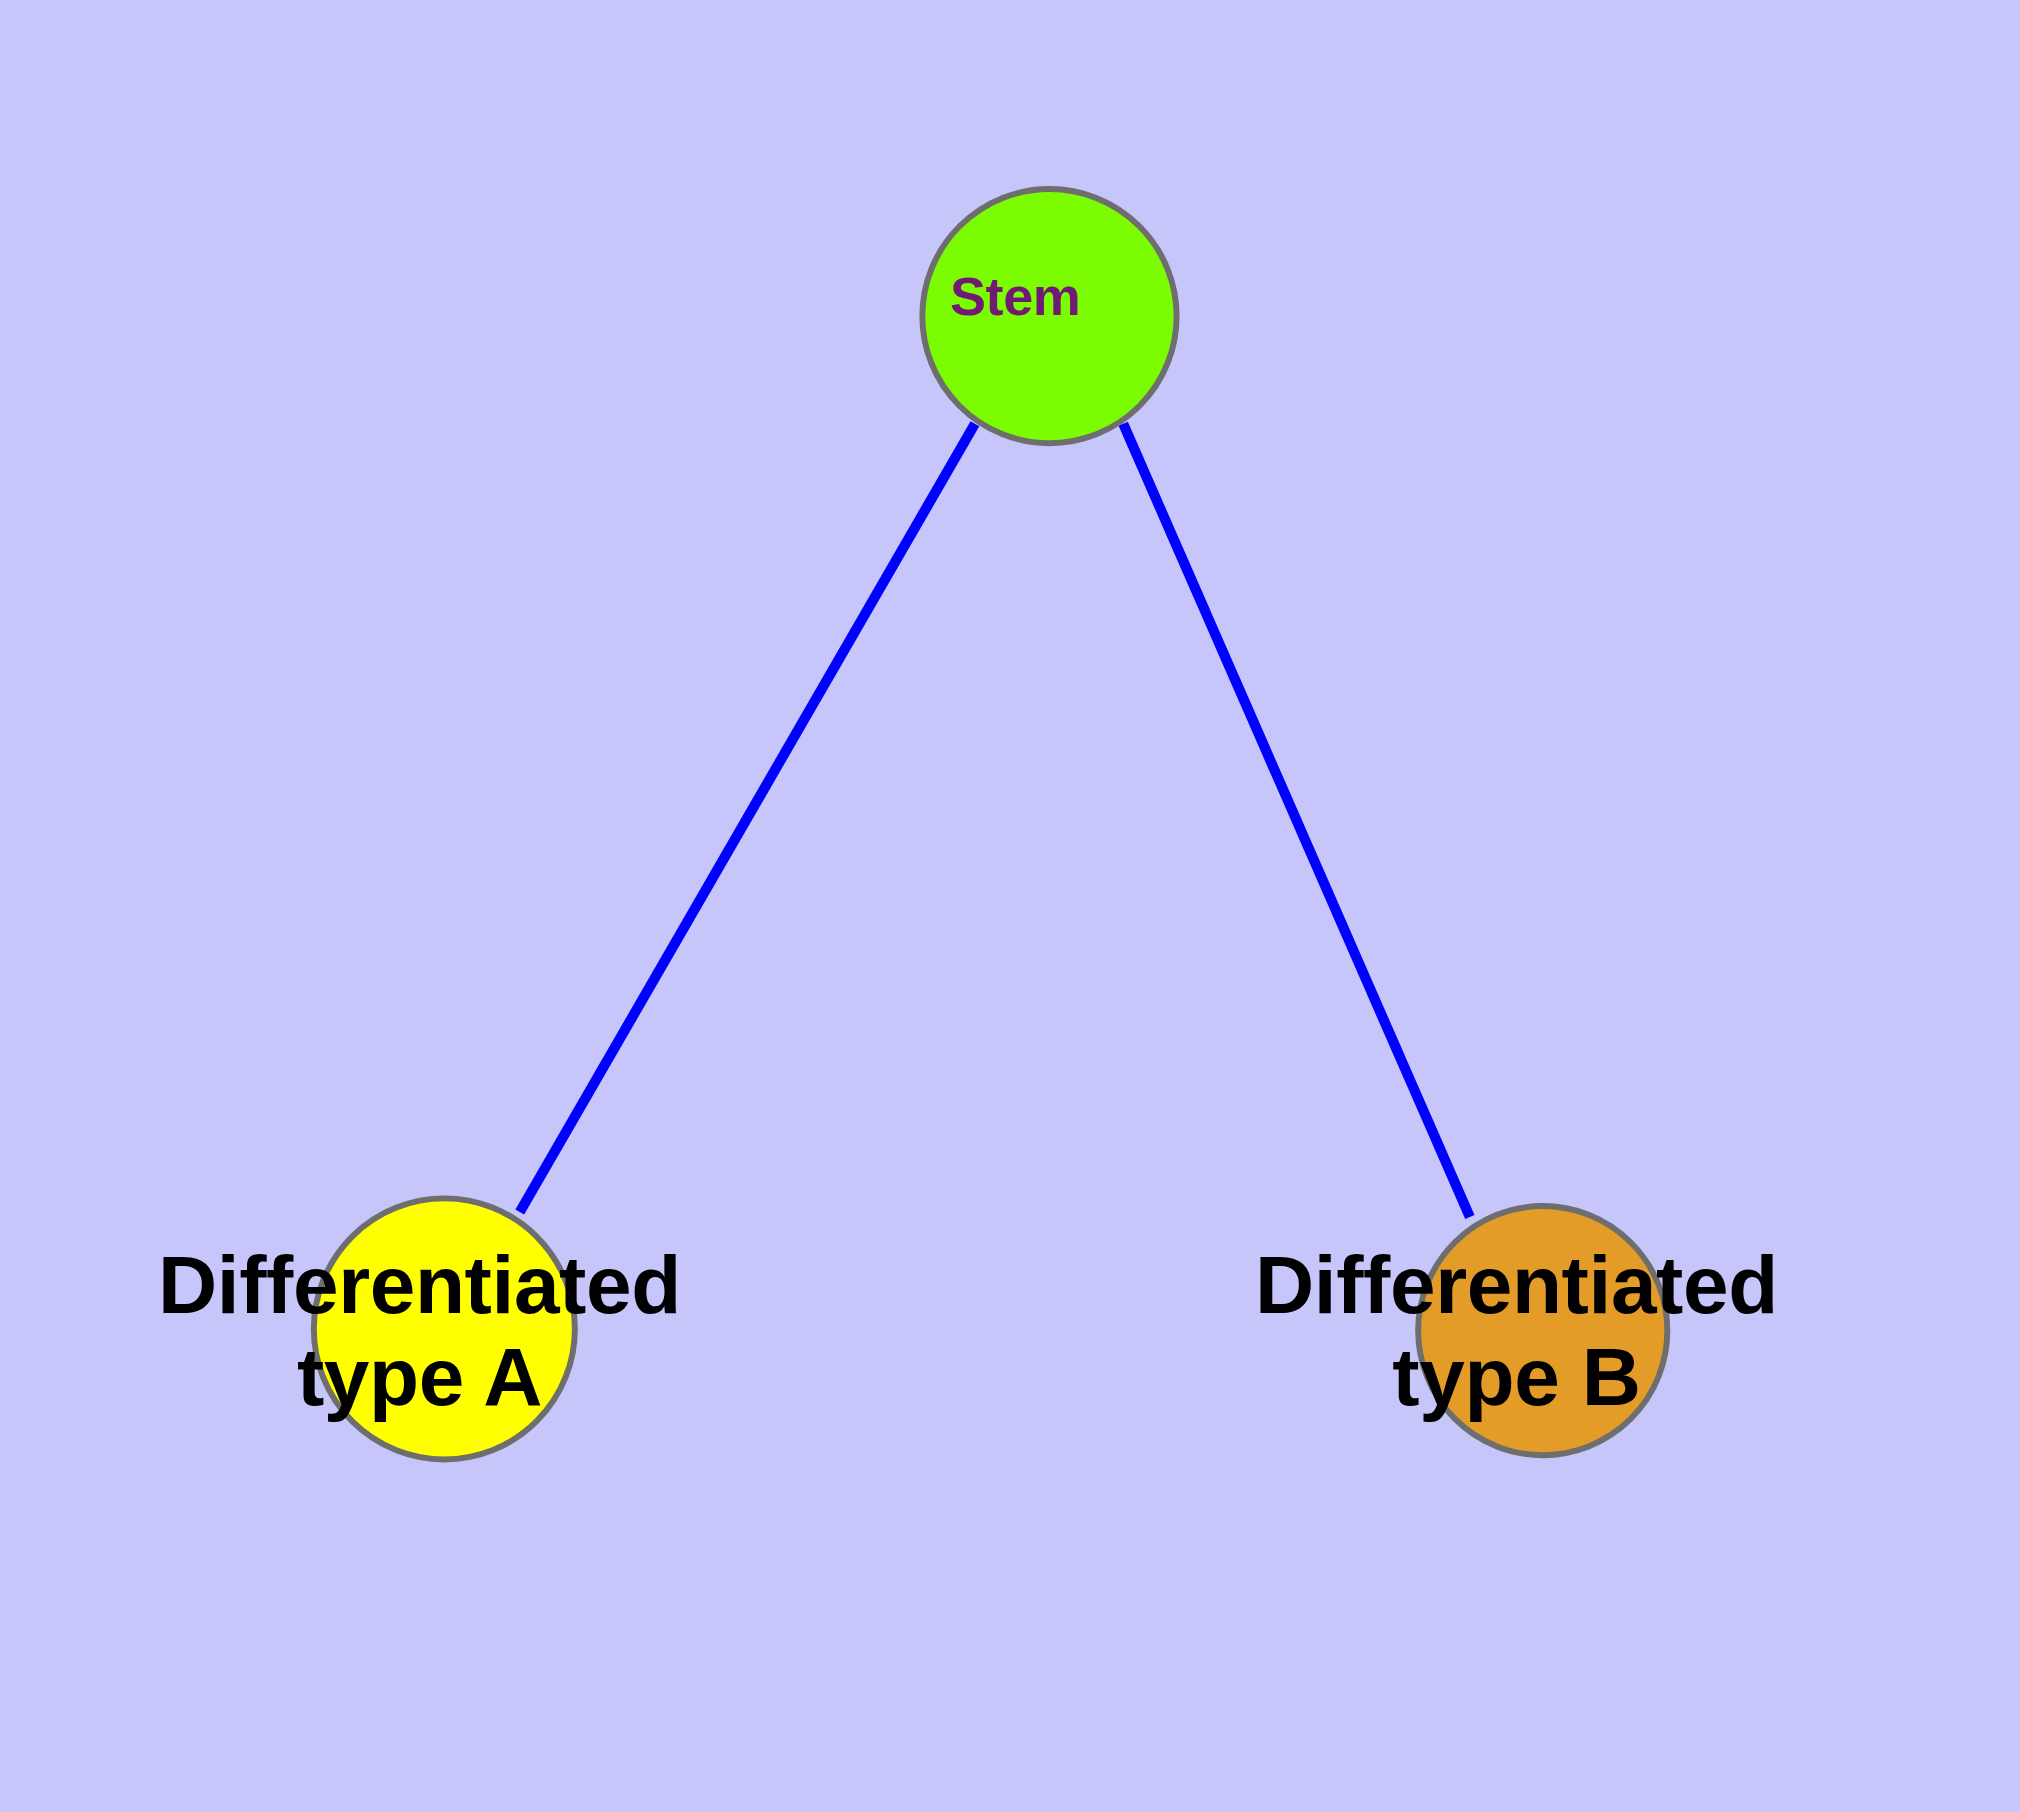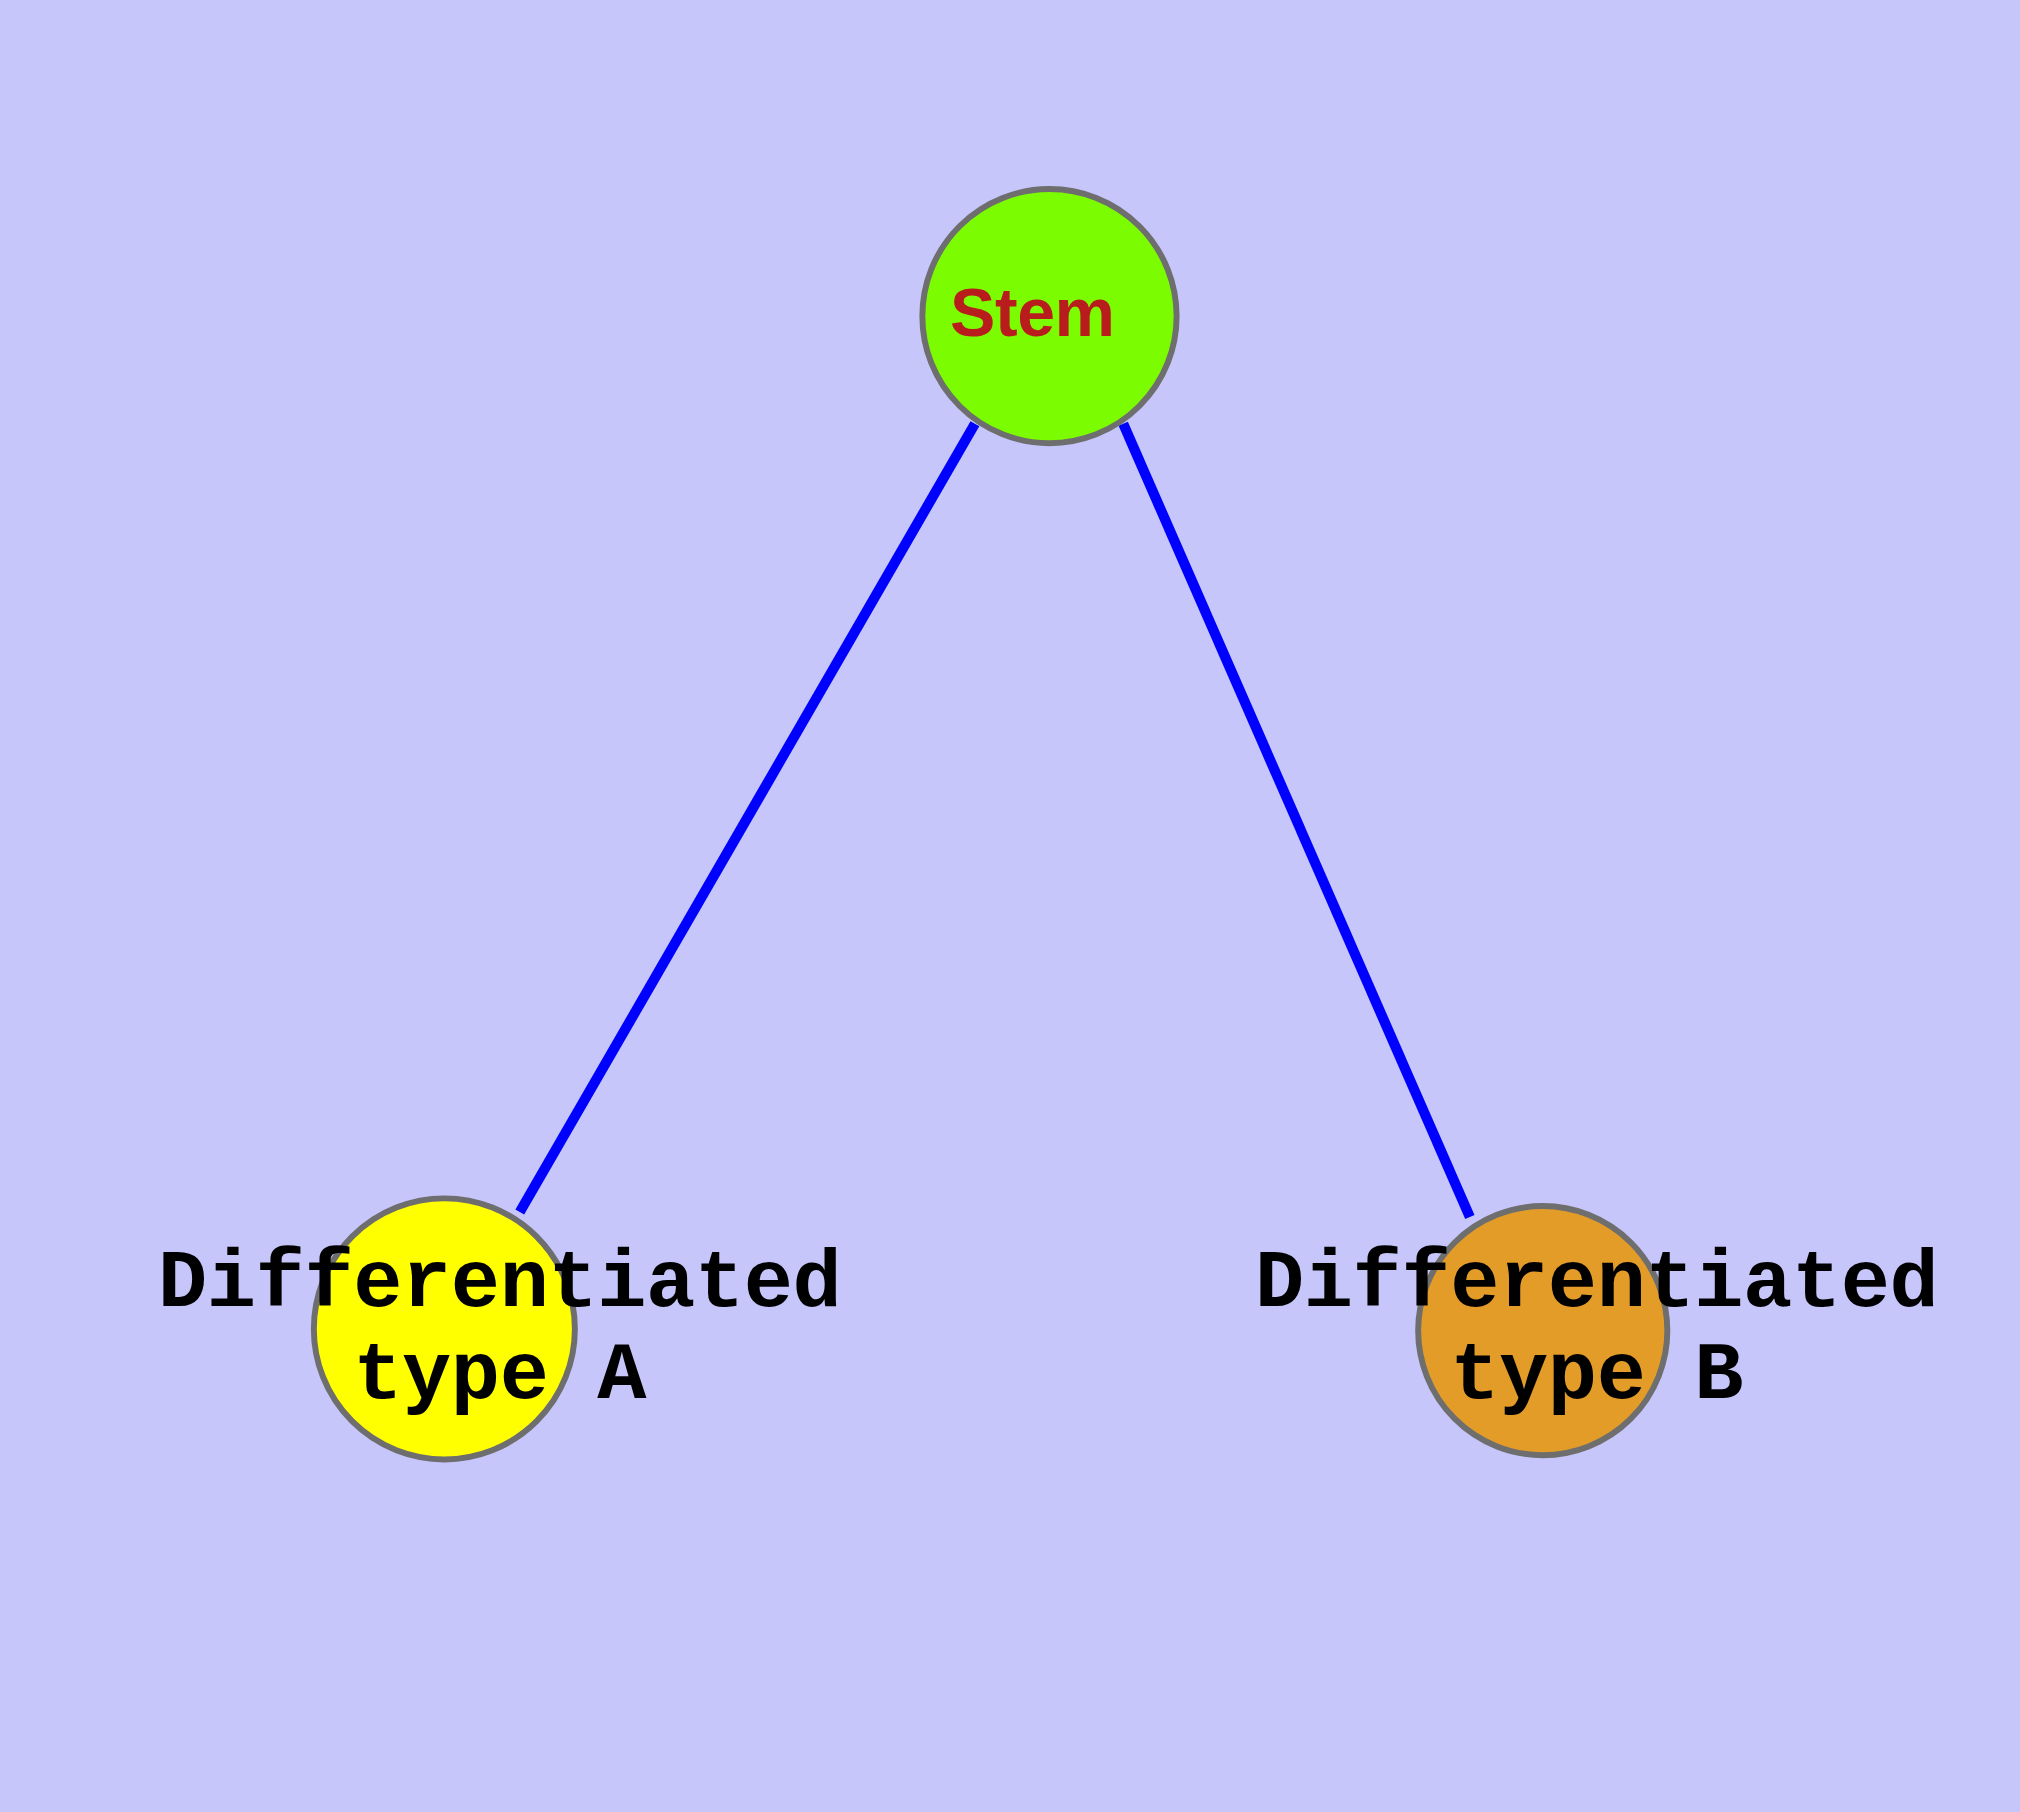--- a/index.html
+++ b/index.html
@@ -43,21 +43,20 @@
     line-height: 1.12;
     white-space: pre;
     pointer-events: none;
     letter-spacing: -0.4px;
   }
   .node-label.root {
     font-size: 82px;
   }
   .node-label.leaf {
     font-size: 82px;
-    font-family: Liberation Mono, monospace;
   }
 </style>
 </head>
 <body>
 
 <div id="canvas" style="width: 2021px; height: 1812px;">
 
   <div id="graph-bg" style="background: rgb(198, 198, 251);"></div>
 
   <svg id="graph-svg" viewBox="0 0 2384 2138" width="2021" height="1812">
@@ -66,21 +65,21 @@
         <line x1="1325" y1="500" x2="1734" y2="1436" stroke="#0000ff" stroke-width="12" class="edge-line"></line>
       </g>
     <g id="nodes-group">
         <circle cx="1238" cy="373" r="150" fill="#7cfc00" stroke="#6e6e6e" stroke-width="7" class="node-circle"></circle>
         <circle cx="524" cy="1568" r="154" fill="#ffff00" stroke="#6e6e6e" stroke-width="7" class="node-circle"></circle>
         <circle cx="1820" cy="1570" r="147" fill="#e49c29" stroke="#6e6e6e" stroke-width="7" class="node-circle"></circle>
       </g>
   </svg>
 
   <div id="labels-layer">
-      <div class="node-label root" style="font-size: 68px; color: #b91c1c; left: 950px; top: 274px;">Stem</div>
+      <div class="node-label root" style="font-size: 54px; color: #701a75; left: 950px; top: 266px;">Stem</div>
       <div class="node-label leaf" style="font-size: 82px; color: rgb(0, 0, 0); left: 158px; top: 1239px;">Differentiated
 type A</div>
       <div class="node-label leaf" style="font-size: 82px; color: rgb(0, 0, 0); left: 1255px; top: 1239px;">Differentiated
 type B</div>
     </div>
 
 </div>
 
 
 </body></html>

